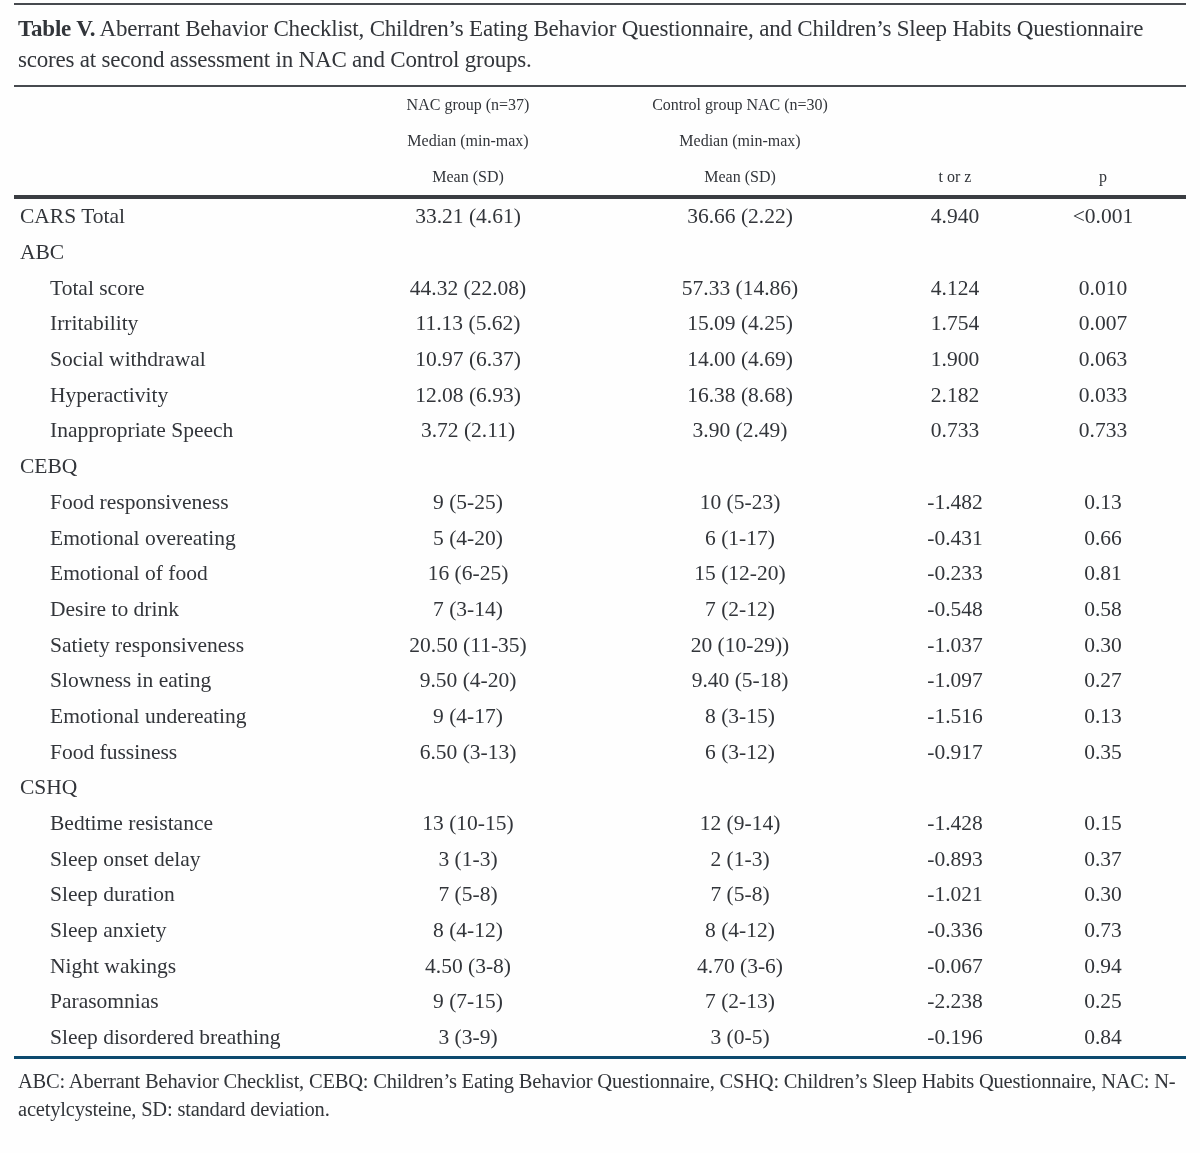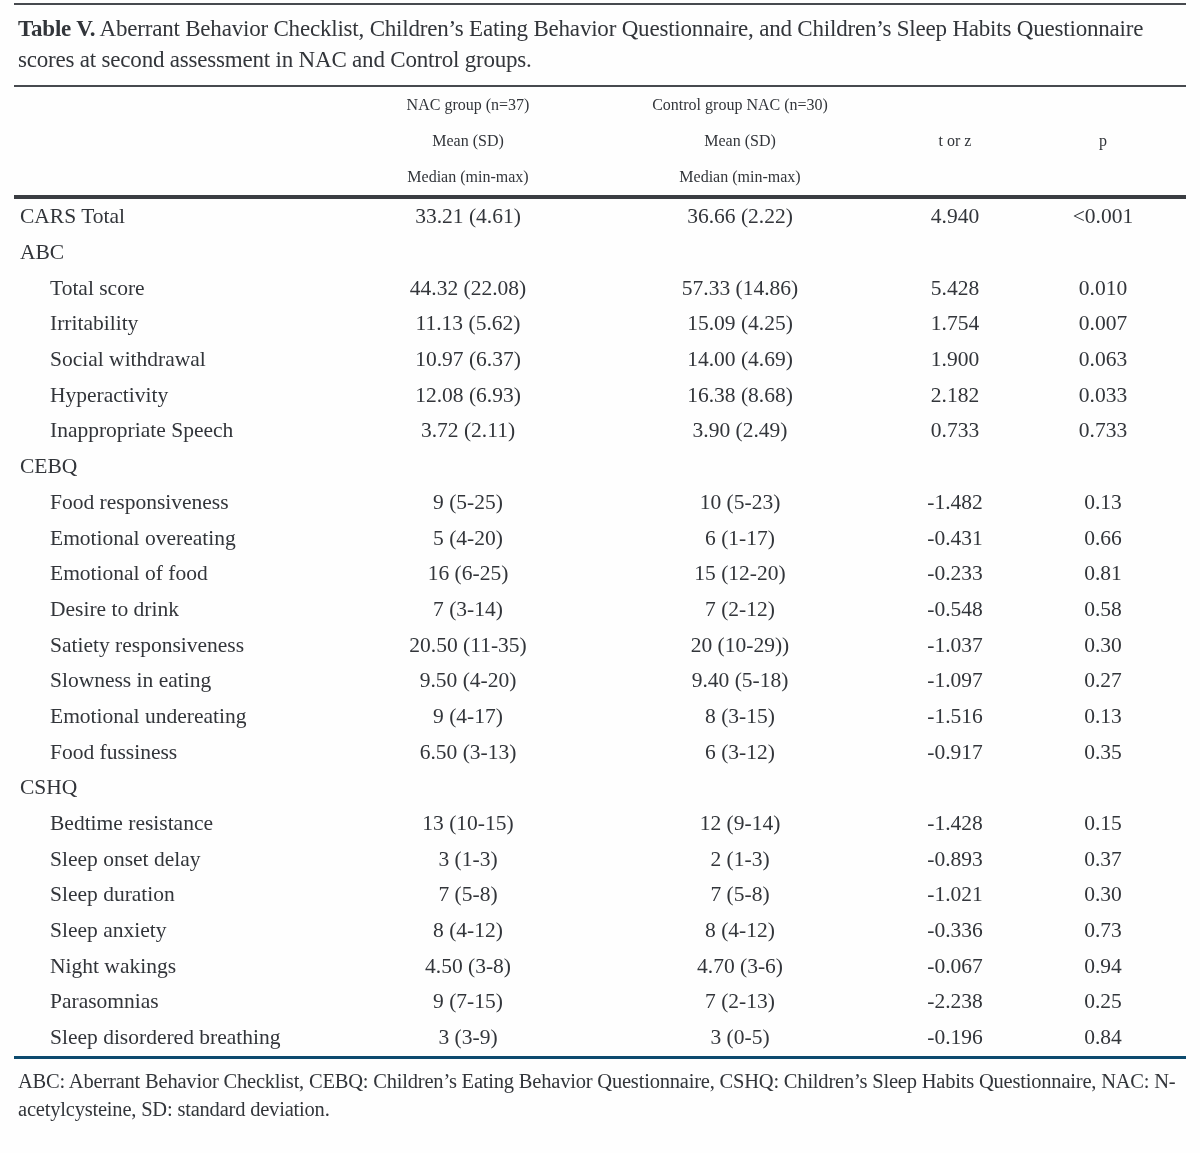--- a/index.html
+++ b/index.html
@@ -95,31 +95,31 @@
     <thead>
       <tr>
         <td class="label-cell"></td>
         <td>NAC group (n=37)</td>
         <td>Control group NAC (n=30)</td>
         <td></td>
         <td></td>
       </tr>
       <tr>
         <td class="label-cell"></td>
+        <td>Median (min-max)</td>
+        <td>Median (min-max)</td>
+        <td></td>
+        <td></td>
+      </tr>
+      <tr>
+        <td class="label-cell"></td>
         <td>Mean (SD)</td>
         <td>Mean (SD)</td>
         <td>t or z</td>
         <td>p</td>
-      </tr>
-      <tr>
-        <td class="label-cell"></td>
-        <td>Median (min-max)</td>
-        <td>Median (min-max)</td>
-        <td></td>
-        <td></td>
       </tr>
     </thead>
     <tbody>
         <tr>
     <td class="label-cell">CARS Total</td>
     <td>33.21 (4.61)</td>
     <td>36.66 (2.22)</td>
     <td>4.940</td>
     <td>&lt;0.001</td>
   </tr>
@@ -127,21 +127,21 @@
     <td class="label-cell">ABC</td>
     <td></td>
     <td></td>
     <td></td>
     <td></td>
   </tr>
         <tr class="indent-row">
     <td class="label-cell">Total score</td>
     <td>44.32 (22.08)</td>
     <td>57.33 (14.86)</td>
-    <td>5.428</td>
+    <td>4.124</td>
     <td>0.010</td>
   </tr>
         <tr class="indent-row">
     <td class="label-cell">Irritability</td>
     <td>11.13 (5.62)</td>
     <td>15.09 (4.25)</td>
     <td>1.754</td>
     <td>0.007</td>
   </tr>
         <tr class="indent-row">

